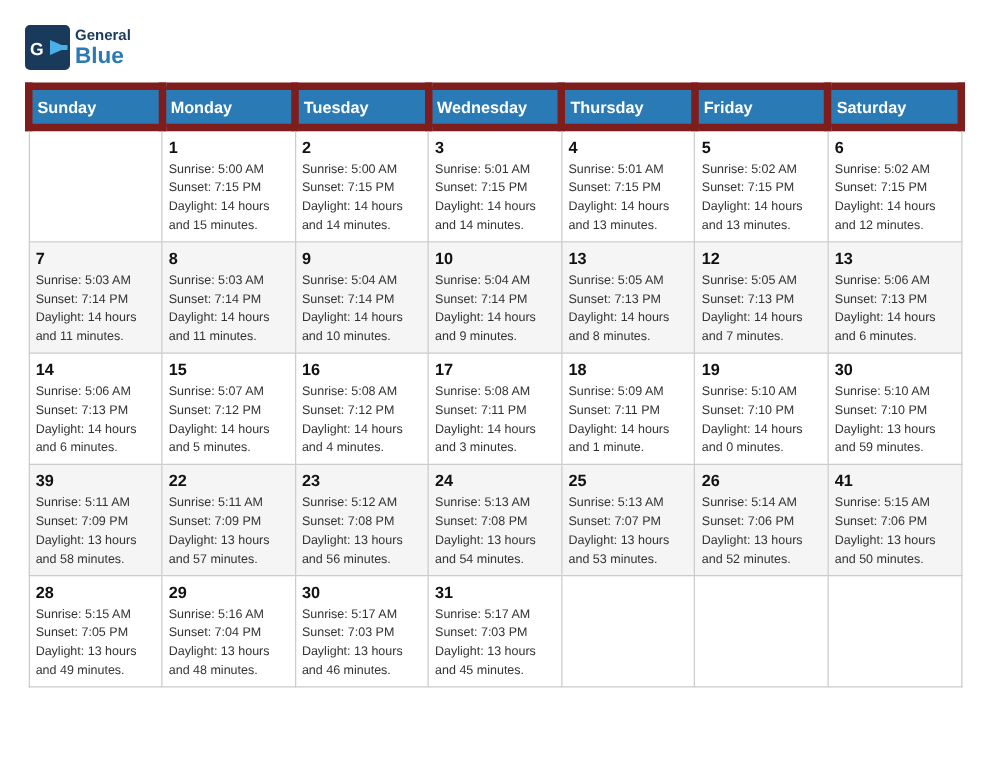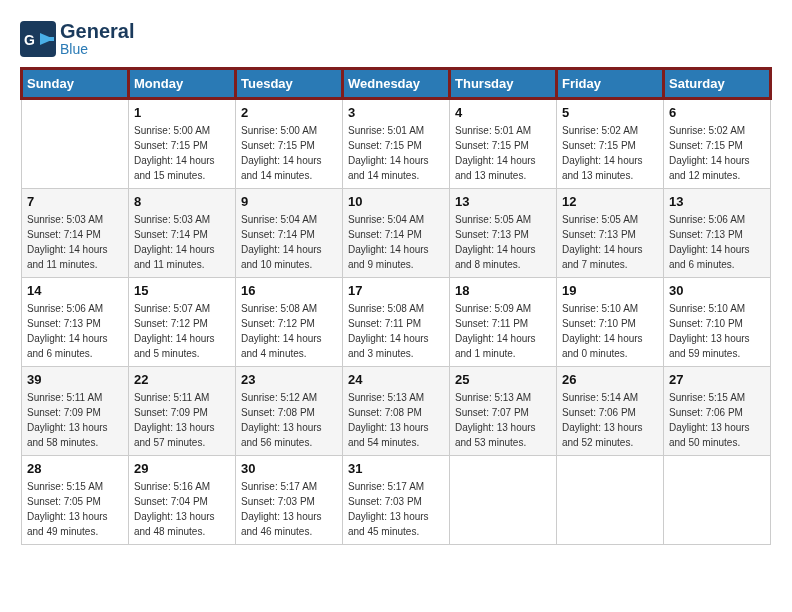--- a/index.html
+++ b/index.html
@@ -43,21 +43,21 @@
       border-collapse: collapse;
       font-size: 11px;
     }
     thead tr th {
       background-color: #2a7ab5;
       color: #fff;
       padding: 6px 4px;
       text-align: left;
       font-size: 13px;
       font-weight: bold;
-      border: 3px solid #7f1d1d;
+      border: 6px solid #7f1d1d;
     }
     tbody tr td {
       border: 1px solid #ccc;
       padding: 5px 5px;
       vertical-align: top;
       width: 107px;
       min-height: 70px;
     }
     tbody tr td.empty {
       background: #f9f9f9;
@@ -92,22 +92,22 @@
     <div>
       <div class="logo-text">
     <div style="display:flex;align-items:center;gap:4px;">
       <svg width="36" height="36" viewBox="0 0 36 36">
         <rect x="0" y="0" width="36" height="36" fill="#1a3a5c" rx="4"></rect>
         <text x="4" y="24" font-size="14" font-weight="bold" fill="white" font-family="Arial">G</text>
         <polygon points="20,12 34,18 20,24" fill="#4ab0e8"></polygon>
         <rect x="20" y="16" width="14" height="4" fill="#4ab0e8"></rect>
       </svg>
       <div>
-        <div style="font-size:20px;font-weight:bold;color:#1a3a5c;line-height:1.1;">General</div>
-        <div style="font-size:14px;font-weight:normal;color:#2a7ab5;line-height:1.1;">Blue</div>
+        <div style="font-size:12px;font-weight:bold;color:#1a3a5c;line-height:1.1;">General</div>
+        <div style="font-size:18px;font-weight:bold;color:#2a7ab5;line-height:1.1;">Blue</div>
       </div>
     </div>
   </div>
     </div>
   </div>
   <div class="title-block">
     <div class="month-title"></div>
     <div class="location"></div>
   </div>
 </div>
@@ -231,21 +231,21 @@
         </td>
         <td>
           <span class="day-num">25</span>
           <div class="day-info">Sunrise: 5:13 AM<br>Sunset: 7:07 PM<br>Daylight: 13 hours<br>and 53 minutes.</div>
         </td>
         <td>
           <span class="day-num">26</span>
           <div class="day-info">Sunrise: 5:14 AM<br>Sunset: 7:06 PM<br>Daylight: 13 hours<br>and 52 minutes.</div>
         </td>
         <td>
-          <span class="day-num">27</span>
+          <span class="day-num">41</span>
           <div class="day-info">Sunrise: 5:15 AM<br>Sunset: 7:06 PM<br>Daylight: 13 hours<br>and 50 minutes.</div>
         </td>
       </tr>
       <tr>
         <td>
           <span class="day-num">28</span>
           <div class="day-info">Sunrise: 5:15 AM<br>Sunset: 7:05 PM<br>Daylight: 13 hours<br>and 49 minutes.</div>
         </td>
         <td>
           <span class="day-num">29</span>

